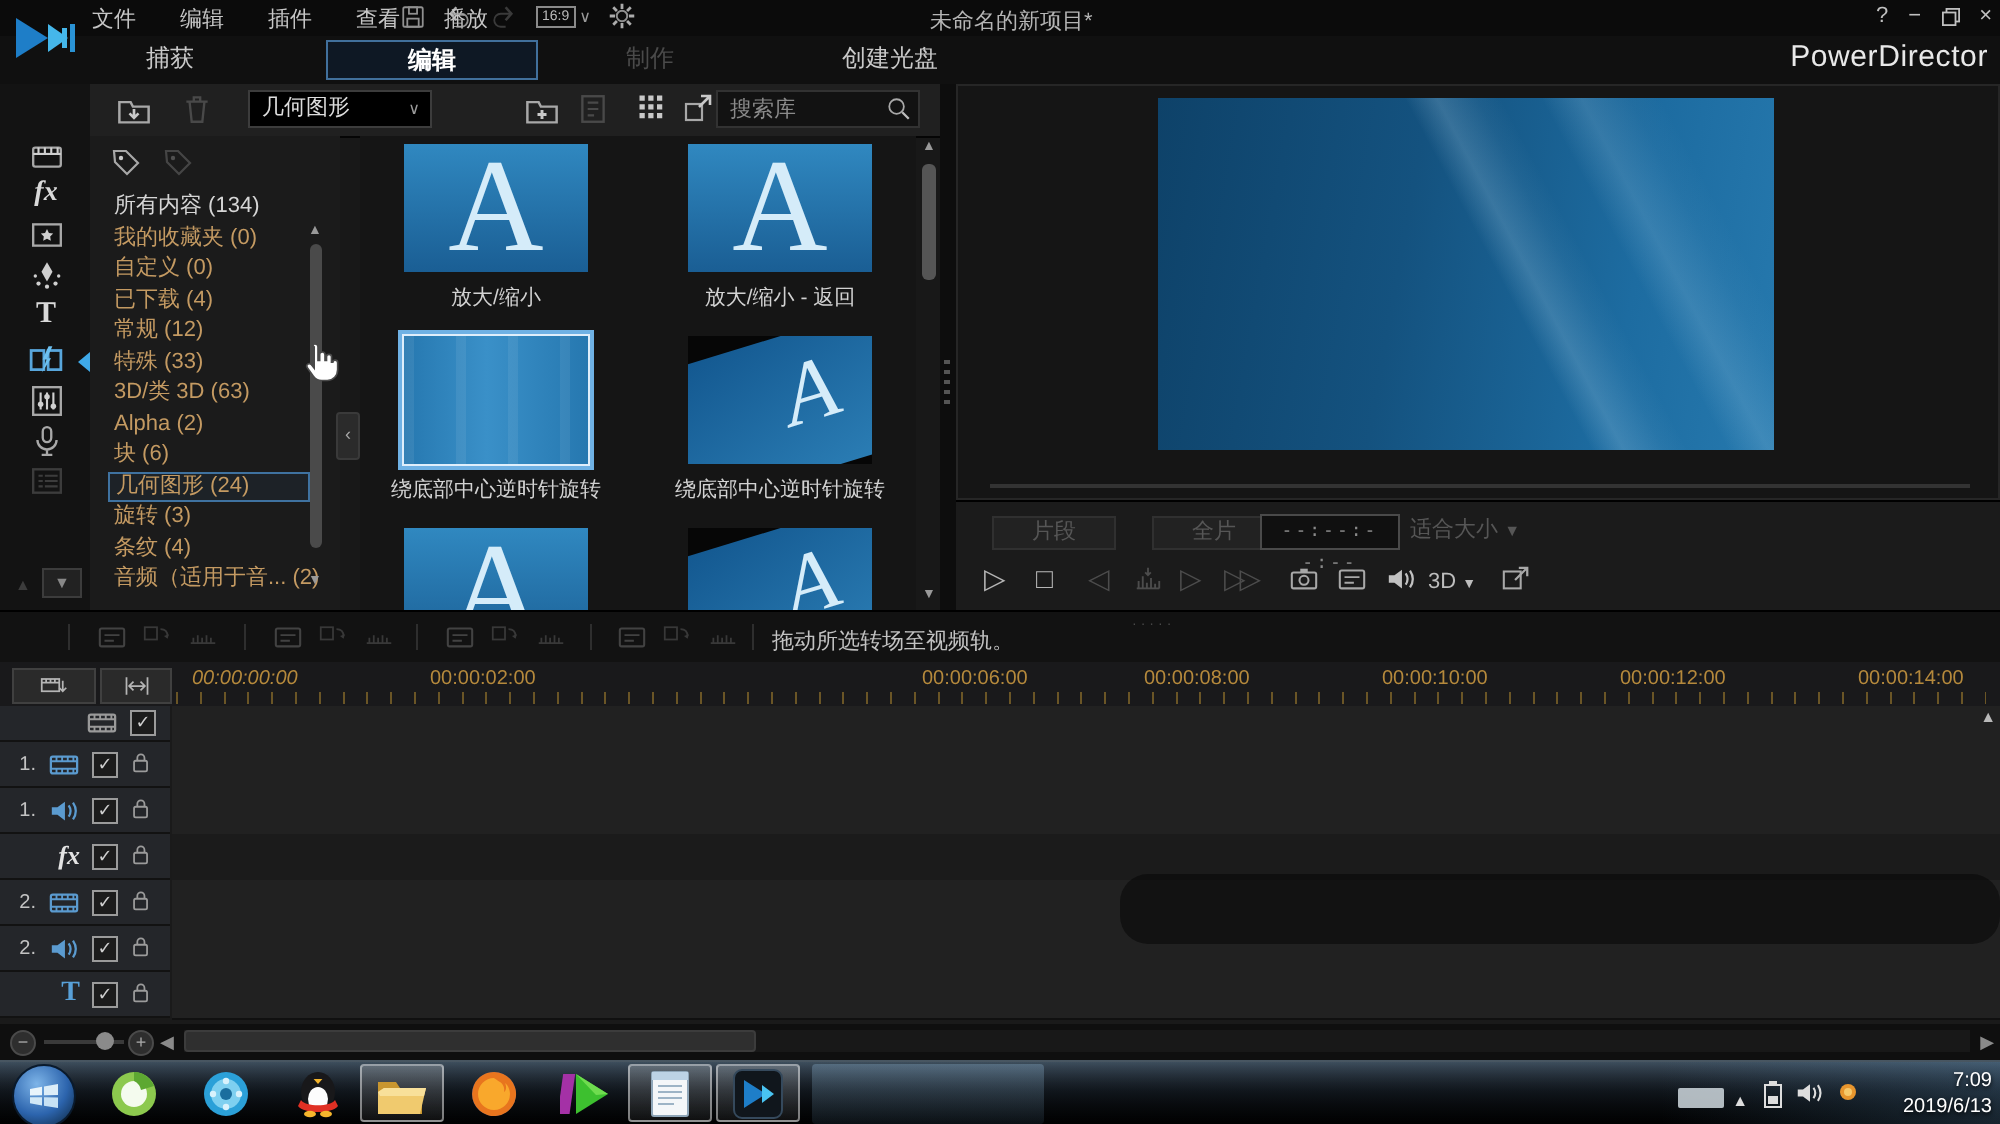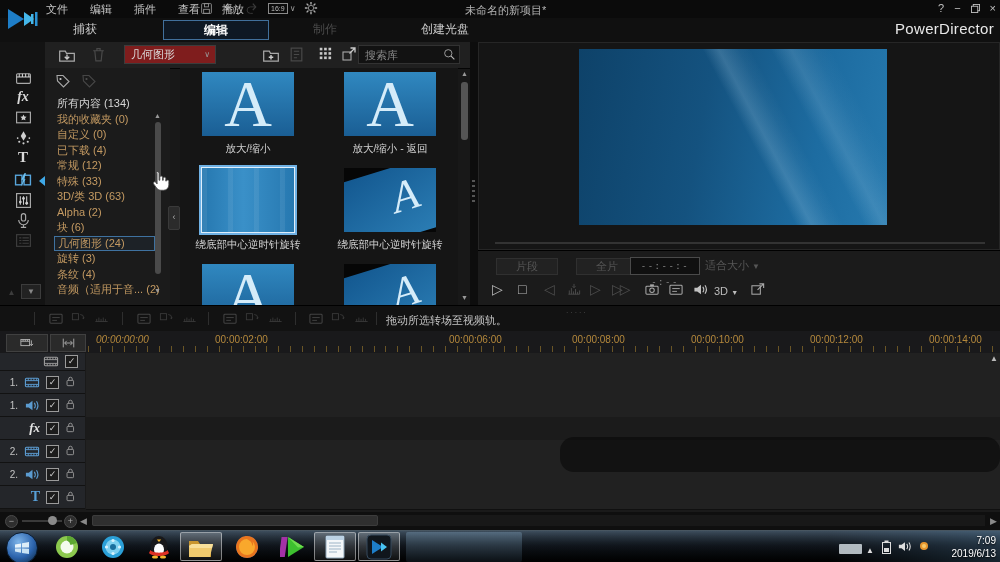--- a/index.html
+++ b/index.html
@@ -38,21 +38,21 @@
     border-right:6px solid #3fa9e8;border-top:5px solid transparent;border-bottom:5px solid transparent;}
   .roomscroll{position:absolute;bottom:6px;height:13px;color:#888;text-align:center;font-size:8px;line-height:13px;}
   #room-up{left:4px;width:15px;opacity:.35}
   #room-down{left:21px;width:18px;border:1px solid #3c3c3c;background:#222;}
 
   
   #library{position:absolute;left:45px;top:42px;width:425px;height:263px;background:#181818;}
   #libtoolbar{position:absolute;left:0;top:0;width:425px;height:26px;background:#202020;border-bottom:1px solid #050505;}
   .libicon{position:absolute;top:4px;}
   .libicon.dim{opacity:.3}
-  #filter-dd{position:absolute;left:79px;top:3px;width:84px;height:17px;background:#7f1d1d;border:1px solid #3c3c3c;
+  #filter-dd{position:absolute;left:79px;top:3px;width:84px;height:17px;background:#000000;border:1px solid #3c3c3c;
      color:#ddd;font-size:11px;line-height:17px;padding-left:6px;}
   #filter-dd .chev{position:absolute;right:5px;top:0;color:#9a9a9a;font-size:8px;}
   #search-box{position:absolute;left:313px;top:3px;width:100px;height:17px;background:#121212;border:1px solid #323232;}
   #search-box input{position:absolute;left:4px;top:0;width:76px;height:15px;background:transparent;border:none;outline:none;
      color:#bdbdbd;font-size:11px;font-family:"Liberation Sans",sans-serif;}
   #search-box input::placeholder{color:#8a8a8a;}
   #search-box .mag{position:absolute;right:3px;top:2px;}
 
   #cats{position:absolute;left:0;top:26px;width:125px;height:237px;background:#1b1b1b;}
   #tagrow{position:absolute;left:10px;top:5px;display:flex;gap:10px;}
@@ -588,21 +588,21 @@
     <div class="rbtn" style="left:50px;width:34px">
         <svg width="17" height="14" viewBox="0 0 16 16">
           <path d="M2 3v10M14 3v10" stroke="#b5b5b5"></path>
           <path d="M4 8h8M6 5.5L3.5 8 6 10.5M10 5.5L12.5 8 10 10.5" fill="none" stroke="#b5b5b5"></path>
         </svg>
       </div>
     <div id="ticks"></div>
   <span class="stamp" style="left: 96px; font-style: italic;">00:00:00:00</span>
       <span class="stamp" style="left: 215px;">00:00:02:00</span>
       <span class="stamp" style="left: 334px; margin-top: 44px;">00:00:04:00</span>
-      <span class="stamp" style="left: 449px;">00:00:06:00</span>
+      <span class="stamp" style="left: 461px;">00:00:06:00</span>
       <span class="stamp" style="left: 572px;">00:00:08:00</span>
       <span class="stamp" style="left: 691px;">00:00:10:00</span>
       <span class="stamp" style="left: 810px;">00:00:12:00</span>
       <span class="stamp" style="left: 929px;">00:00:14:00</span>
     </div>
   <div id="tracks">
     <div class="trow" style="top: 0px; height: 18px;">
         <div class="thead">
           <span>
             <svg width="16" height="15" viewBox="0 0 16 16">

